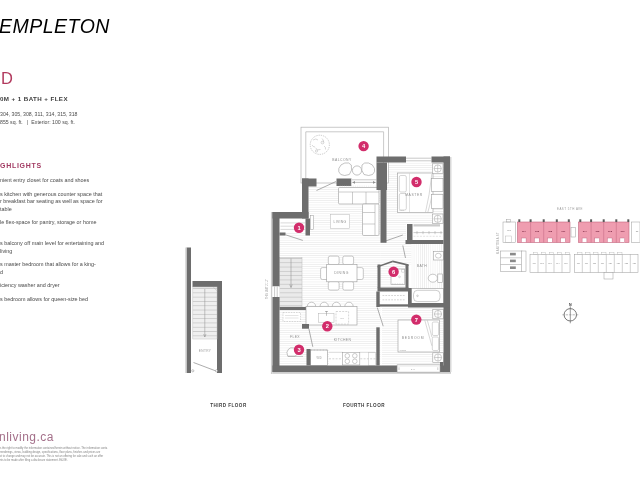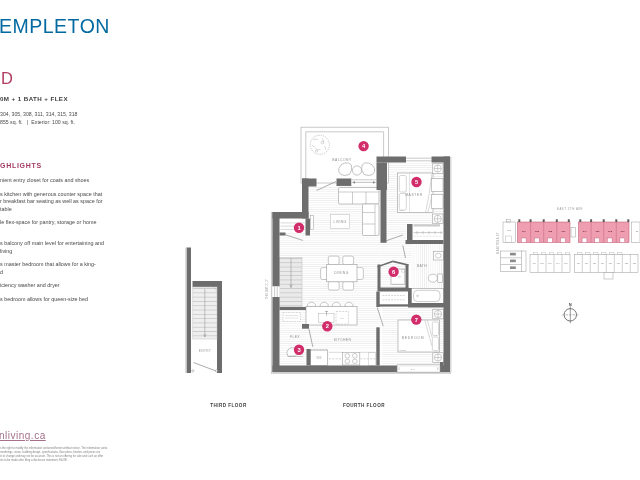--- a/index.html
+++ b/index.html
@@ -4,21 +4,21 @@
 <style>
   html,body{margin:0;padding:0;background:#fff;}
   #page{position:relative;width:640px;height:480px;background:#fff;overflow:hidden;
         font-family:"Liberation Sans",sans-serif;}
   .t{position:absolute;white-space:nowrap;line-height:1;}
 </style>
 </head>
 <body>
 <div id="page">
 
-  <div class="t" style="left:-1px;top:16.5px;font-size:19.5px;letter-spacing:0.5px;color:#0369a1;">EMPLETON</div>
+  <div class="t" style="left:-1px;top:16.5px;font-size:19.5px;letter-spacing:0.5px;color:#000000;font-style:italic;">EMPLETON</div>
 
   <div class="t" style="left:1px;top:69.5px;font-size:16.5px;color:#b23a5e;">D</div>
 
   <div class="t" style="left:0px;top:95.5px;font-size:6.2px;font-weight:bold;letter-spacing:0.42px;color:#3c3c3c;">0M + 1 BATH + FLEX</div>
 
   <div class="t" style="left:0px;top:111.8px;font-size:5.2px;color:#4c4c4c;">304, 305, 308, 311, 314, 315, 318</div>
 
   <div class="t" style="left:0px;top:119.8px;font-size:5.2px;color:#4c4c4c;">855 sq. ft. &nbsp;&nbsp;|&nbsp;&nbsp;Exterior: 100 sq. ft.</div>
 
   <div class="t" style="left:0px;top:161.6px;font-size:7px;font-weight:bold;letter-spacing:0.7px;color:#a23a62;">GHLIGHTS</div>
@@ -30,21 +30,21 @@
   <div class="t" style="left:0px;top:206.8px;font-size:5.4px;color:#4a4a4a;">table</div>
   <div class="t" style="left:0px;top:220.0px;font-size:5.4px;color:#4a4a4a;">le flex-space for pantry, storage or home</div>
   <div class="t" style="left:0px;top:241.4px;font-size:5.4px;color:#4a4a4a;">s balcony off main level for entertaining and</div>
   <div class="t" style="left:0px;top:248.8px;font-size:5.4px;color:#4a4a4a;">living</div>
   <div class="t" style="left:0px;top:262.4px;font-size:5.4px;color:#4a4a4a;">s master bedroom that allows for a king-</div>
   <div class="t" style="left:0px;top:270.0px;font-size:5.4px;color:#4a4a4a;">d</div>
   <div class="t" style="left:0px;top:283.4px;font-size:5.4px;color:#4a4a4a;">iciency washer and dryer</div>
   <div class="t" style="left:0px;top:297.4px;font-size:5.4px;color:#4a4a4a;">s bedroom allows for queen-size bed</div>
   </div>
 
-  <div class="t" style="left:-1px;top:430.9px;font-size:10px;letter-spacing:0.5px;color:#a4708a;text-decoration:underline;">nliving.ca</div>
+  <div class="t" style="left:-1px;top:430.9px;font-size:12px;letter-spacing:0.5px;color:#a4708a;">nliving.ca</div>
 
   <div>
   <div class="t" style="left:0px;top:448.2px;font-size:2.7px;color:#828282;">s the right to modify the information contained herein without notice. The information conta</div>
   <div class="t" style="left:0px;top:452px;font-size:2.7px;color:#828282;">renderings, views, building design, specifications, floor plans, finishes and prices are</div>
   <div class="t" style="left:0px;top:455.8px;font-size:2.7px;color:#828282;">ct to change and may not be accurate. This is not an offering for sale and such an offer</div>
   <div class="t" style="left:0px;top:459.6px;font-size:2.7px;color:#828282;">nts to be made after filing a disclosure statement. E&amp;OE.</div>
   </div>
 
   <svg width="640" height="480" viewBox="0 0 640 480" style="position:absolute;left:0;top:0;" fill="none" stroke-linecap="butt">
     <defs>

